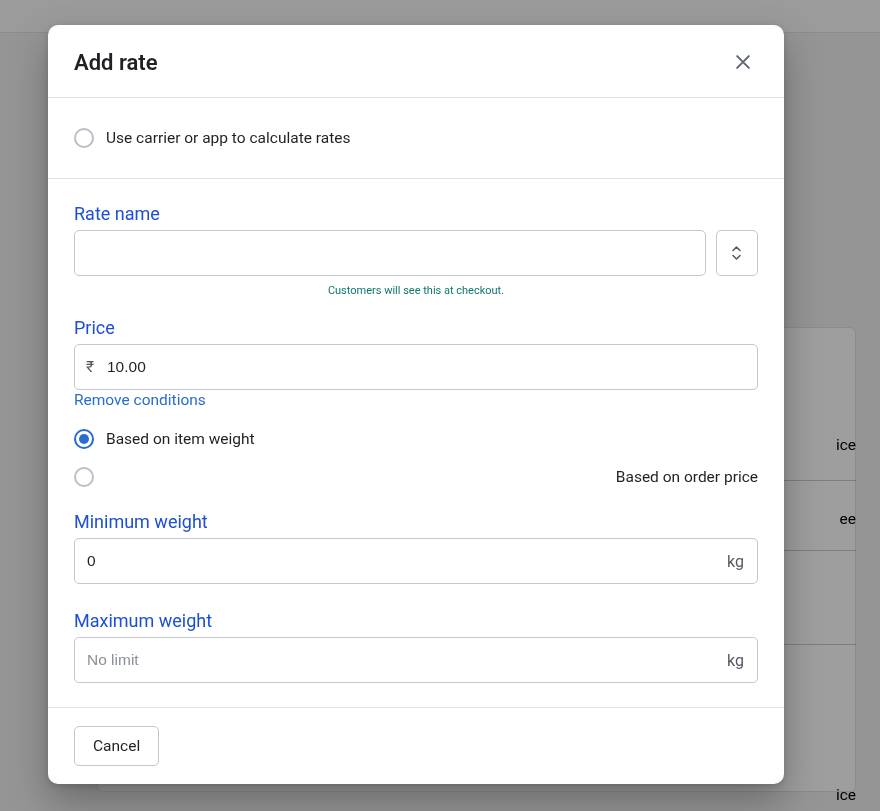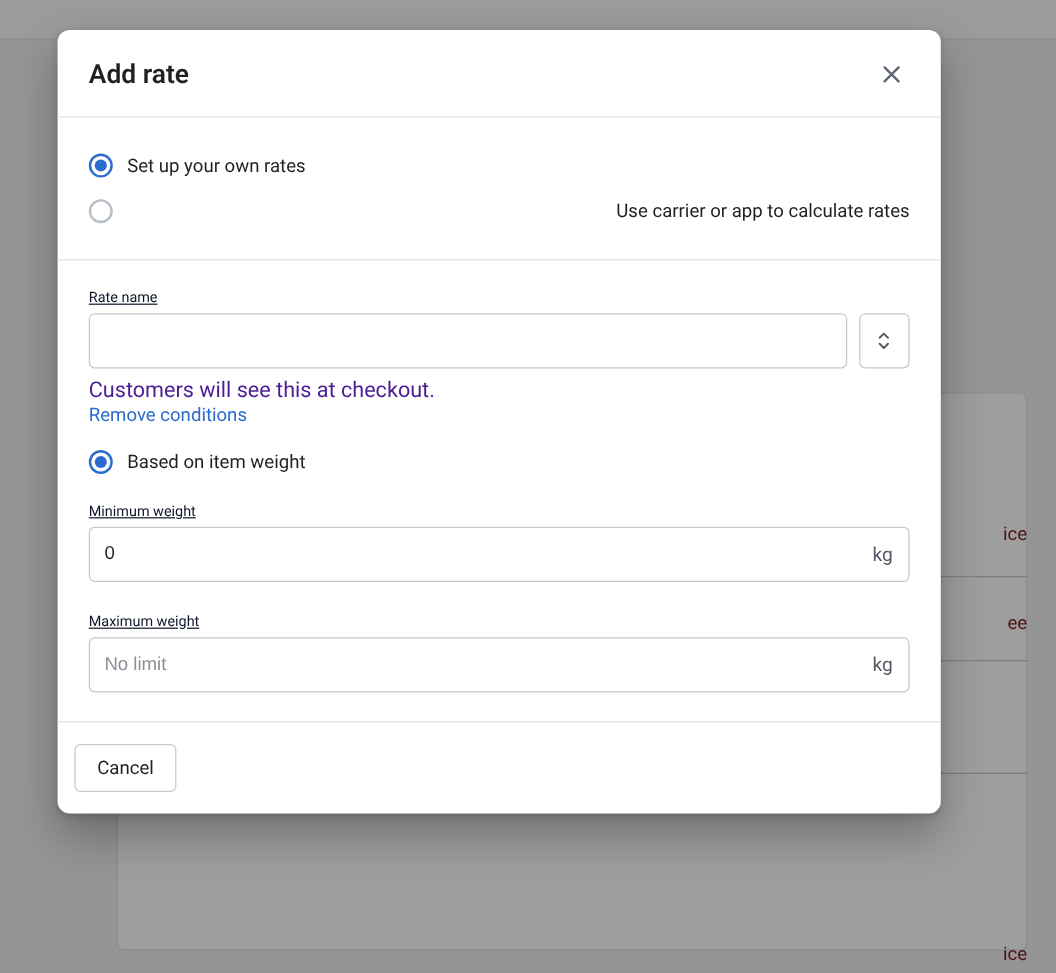--- a/index.html
+++ b/index.html
@@ -28,21 +28,21 @@
     position:absolute; left:0; right:0; top:0; height:33px;
     background:#fafbfb;
     border-bottom:1px solid #e0e1e3;
   }
   .bg-line {
     position:absolute; left:97px; right:24px;
     border-top:1px solid rgba(0,0,0,0.2);
   }
   .bg-cutoff {
     position:absolute; right:24px;
-    color:#7f1d1d;
+    color:#000000;
     font-size:15.5px;
   }
   .modal {
     position:absolute;
     left:48px; top:25px;
     width:736px;
     background:#fff;
     border-radius:10px;
     box-shadow: 0 18px 38px rgba(0,0,0,0.28), 0 2px 6px rgba(0,0,0,0.14);
     display:flex; flex-direction:column;
@@ -83,24 +83,24 @@
   .radio.selected {
     border-color:#2a6ccd;
   }
   .radio.selected::after{
     content:""; position:absolute; inset:3px;
     border-radius:50%;
     background:#2a6ccd;
   }
 
   .field-label{
-    font-size:12px; color:#0f172a; margin-bottom:6px; display:block;text-decoration:underline;
+    font-size:18px; color:#1d4ed8; margin-bottom:6px; display:block;
   }
   .field-help{
-    font-size:18px; color:#4c1d95; margin-top:8px;
+    font-size:11px; color:#0f766e; margin-top:8px;text-align:center;
   }
   .row-rate-name{
     display:flex; gap:10px; align-items:stretch;
   }
   .text-input{
     width:100%;
     height:46px;
     border:1px solid #c4c8cd;
     border-radius:5px;
     padding:0 12px;
@@ -153,21 +153,21 @@
   .weight-input{
     width:100%; height:46px;
     border:1px solid #c4c8cd; border-radius:5px;
     padding:0 36px 0 12px;
     font-size:15.5px; color:#1f2225;
   }
   .weight-input::placeholder{ color:#8a9097; }
 
   .modal-footer{
     border-top:1px solid #e0e1e3;
-    padding:18px 14px;
+    padding:18px 26px;
     display:flex; justify-content:space-between; gap:12px;
   }
   .btn{
     height:40px; padding:0 18px;
     border-radius:5px;
     font-size:15.5px;
     display:flex;align-items:center;
     cursor:pointer;
   }
   .btn-secondary{
@@ -199,50 +199,57 @@
     <div class="modal-title">Add rate</div>
     <div class="close-btn">
       <svg viewBox="0 0 24 24">
           <path d="M5 5 L19 19 M19 5 L5 19" stroke="currentColor" stroke-width="2.4" stroke-linecap="round" fill="none"></path>
         </svg>
     </div>
   </div>
 
   <div class="section">
     <div class="radio-row">
-      <span class="radio selected"></span>
-      <span>Set up your own rates</span>
-    </div>
-    <div class="radio-row">
       <span class="radio"></span>
       <span>Use carrier or app to calculate rates</span>
     </div>
   </div>
 
   <div class="section">
 
     <label class="field-label">Rate name</label>
     <div class="row-rate-name">
       <input class="text-input" value="" style="">
       <div class="icon-select-btn">
         <svg viewBox="0 0 10 16">
           <path d="M1.5 5.5 L5 2 L8.5 5.5" stroke="currentColor" stroke-width="1.6" fill="none" stroke-linecap="round" stroke-linejoin="round"></path>
           <path d="M1.5 10.5 L5 14 L8.5 10.5" stroke="currentColor" stroke-width="1.6" fill="none" stroke-linecap="round" stroke-linejoin="round"></path>
         </svg>
       </div>
     </div>
     <div class="field-help">Customers will see this at checkout.</div>
 
+    <div class="group-price">
+      <label class="field-label">Price</label>
+      <div class="price-wrap">
+        <span class="currency">₹</span>
+        <input class="price-input" value="10.00" style="">
+      </div>
+    </div>
 
     <span class="link">Remove conditions</span>
 
     <div class="cond-radios">
       <div class="radio-row">
         <span class="radio selected"></span>
         <span>Based on item weight</span>
+      </div>
+      <div class="radio-row">
+        <span class="radio"></span>
+        <span>Based on order price</span>
       </div>
     </div>
 
     <div class="weight-row">
       <div class="weight-col">
         <label class="field-label">Minimum weight</label>
         <div class="weight-wrap">
           <input class="weight-input" value="0" style="">
           <span class="unit">kg</span>
         </div>

